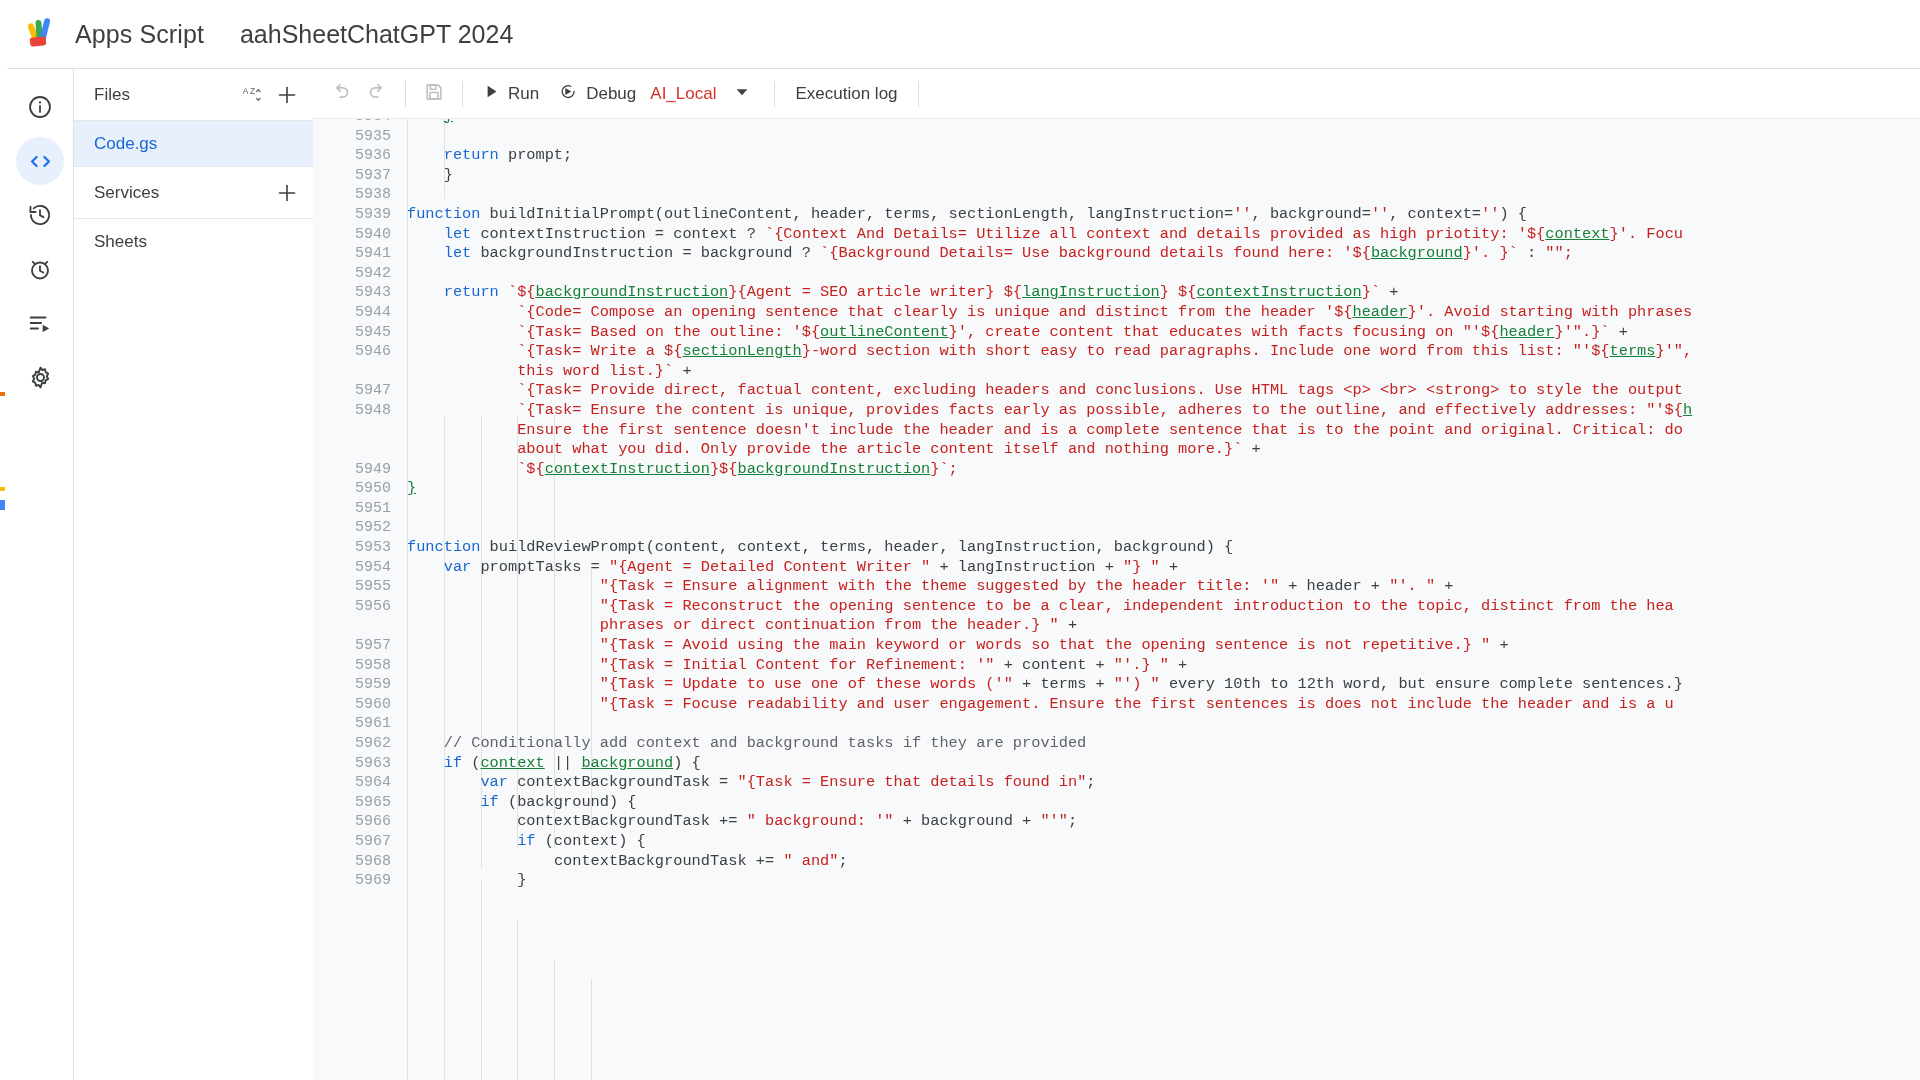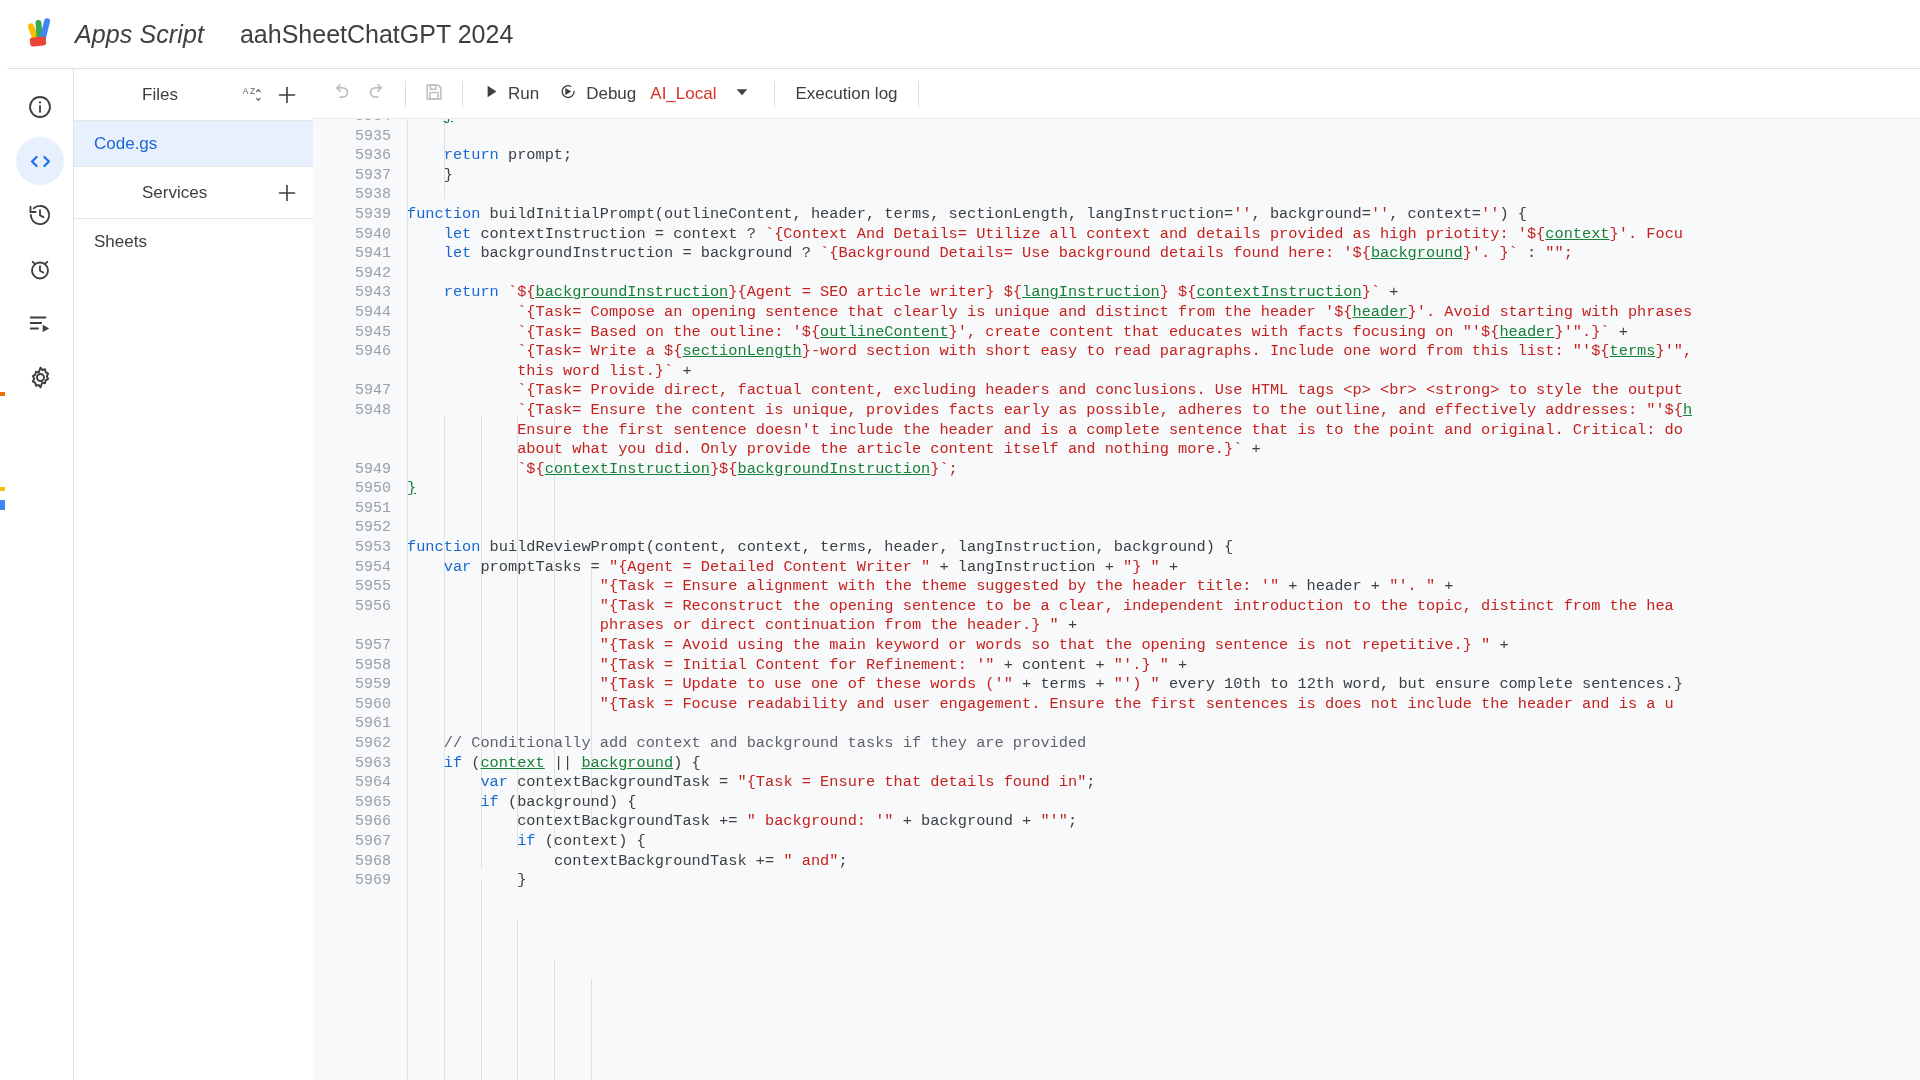--- a/index.html
+++ b/index.html
@@ -27,21 +27,21 @@
   }
   #logo {
     width: 34px; height: 34px; margin-left: 22px; position: relative; flex: none;
   }
   #logo i { position: absolute; display: block; border-radius: 2px; }
   #logo .b1 { left: 13px; top: 1px;  width: 6px; height: 23px; background: #4285f4; transform: rotate(14deg); border-radius: 3px; }
   #logo .b2 { left: 7px;  top: 3px;  width: 6px; height: 21px; background: #34a853; transform: rotate(-4deg); border-radius: 3px; }
   #logo .b3 { left: 1px;  top: 6px;  width: 6px; height: 18px; background: #fbbc05; transform: rotate(-20deg); border-radius: 3px; }
   #logo .b4 { left: 1px;  top: 20px; width: 16px; height: 9px; background: #ea4335; border-radius: 2px 2px 3px 3px; transform: rotate(-6deg); }
   #app-name {
-    margin-left: 12px; font-size: 25px; color: #3c4043; letter-spacing: .1px; white-space: nowrap; font-style: italic;
+    margin-left: 12px; font-size: 25px; color: #3c4043; letter-spacing: .1px; white-space: nowrap;
   }
   #project-title {
     margin-left: 36px; font-size: 25px; color: #3c4043; white-space: nowrap;
   }
 
   
   #rail {
     position: absolute; left: 7px; top: 68px; width: 66px; height: 1012px;
     background: #ffffff; border-top: 1px solid #e0e0e0;
     display: flex; flex-direction: column; align-items: center; padding-top: 14px;
@@ -59,21 +59,21 @@
     position: absolute; left: 73px; top: 68px; width: 240px; height: 1012px;
     background: #ffffff;
     border-left: 1px solid #e0e0e0;
     border-top: 1px solid #e0e0e0;
   }
   .panel-row {
     height: 52px; display: flex; align-items: center;
     padding: 0 14px 0 20px; border-bottom: 1px solid #e6e6e6;
     font-size: 17px; color: #3c4043;
   }
-  .panel-row .lbl { flex: 1; margin-left: 48px; }
+  .panel-row .lbl { flex: 1; }
   .panel-row .act { display: flex; align-items: center; gap: 10px; }
   .file-row {
     height: 46px; display: flex; align-items: center;
     padding-left: 20px; font-size: 17px;
     border-bottom: 1px solid #e6e6e6;
     cursor: pointer;
   }
   .file-row.selected { background: #e8f0fe; color: #1967d2; }
   .plus-btn { cursor: pointer; width: 24px; height: 24px; display:flex; align-items:center; justify-content:center;}
   .sort-btn { cursor: pointer; width: 26px; height: 24px; display:flex; align-items:center; justify-content:center;}
@@ -354,21 +354,21 @@
       <div class="cl"><div class="gutter">5934</div><div class="codetext"><span class="tok-pl">    </span><span class="tok-var">}</span></div></div>
       <div class="cl"><div class="gutter">5935</div><div class="codetext"></div></div>
       <div class="cl"><div class="gutter">5936</div><div class="codetext"><span class="tok-pl">    </span><span class="tok-kw">return</span><span class="tok-pl"> prompt;</span></div></div>
       <div class="cl"><div class="gutter">5937</div><div class="codetext"><span class="tok-pl">    }</span></div></div>
       <div class="cl"><div class="gutter">5938</div><div class="codetext"></div></div>
       <div class="cl"><div class="gutter">5939</div><div class="codetext"><span class="tok-kw">function</span><span class="tok-pl"> buildInitialPrompt(outlineContent, header, terms, sectionLength, langInstruction=</span><span class="tok-str">''</span><span class="tok-pl">, background=</span><span class="tok-str">''</span><span class="tok-pl">, context=</span><span class="tok-str">''</span><span class="tok-pl">) {</span></div></div>
       <div class="cl"><div class="gutter">5940</div><div class="codetext"><span class="tok-pl">    </span><span class="tok-kw">let</span><span class="tok-pl"> contextInstruction = context ? </span><span class="tok-str">`{Context And Details= Utilize all context and details provided as high priotity: '${</span><span class="tok-var">context</span><span class="tok-str">}'. Focu</span></div></div>
       <div class="cl"><div class="gutter">5941</div><div class="codetext"><span class="tok-pl">    </span><span class="tok-kw">let</span><span class="tok-pl"> backgroundInstruction = background ? </span><span class="tok-str">`{Background Details= Use background details found here: '${</span><span class="tok-var">background</span><span class="tok-str">}'. }`</span><span class="tok-pl"> : </span><span class="tok-str">"";</span></div></div>
       <div class="cl"><div class="gutter">5942</div><div class="codetext"></div></div>
       <div class="cl"><div class="gutter">5943</div><div class="codetext"><span class="tok-pl">    </span><span class="tok-kw">return</span><span class="tok-str"> `${</span><span class="tok-var">backgroundInstruction</span><span class="tok-str">}{Agent = SEO article writer} ${</span><span class="tok-var">langInstruction</span><span class="tok-str">} ${</span><span class="tok-var">contextInstruction</span><span class="tok-str">}`</span><span class="tok-pl"> +</span></div></div>
-      <div class="cl"><div class="gutter">5944</div><div class="codetext"><span class="tok-pl">            </span><span class="tok-str">`{Task= Compose an opening sentence that clearly is unique and distinct from the header '${</span><span class="tok-var">header</span><span class="tok-str">}'. Avoid starting with phrases</span></div></div>
+      <div class="cl"><div class="gutter">5944</div><div class="codetext"><span class="tok-pl">            </span><span class="tok-str">`{Code= Compose an opening sentence that clearly is unique and distinct from the header '${</span><span class="tok-var">header</span><span class="tok-str">}'. Avoid starting with phrases</span></div></div>
       <div class="cl"><div class="gutter">5945</div><div class="codetext"><span class="tok-pl">            </span><span class="tok-str">`{Task= Based on the outline: '${</span><span class="tok-var">outlineContent</span><span class="tok-str">}', create content that educates with facts focusing on "'${</span><span class="tok-var">header</span><span class="tok-str">}'".}`</span><span class="tok-pl"> +</span></div></div>
       <div class="cl"><div class="gutter">5946</div><div class="codetext"><span class="tok-pl">            </span><span class="tok-str">`{Task= Write a ${</span><span class="tok-var">sectionLength</span><span class="tok-str">}-word section with short easy to read paragraphs. Include one word from this list: "'${</span><span class="tok-var">terms</span><span class="tok-str">}'",</span></div></div>
       <div class="cl"><div class="gutter"></div><div class="codetext"><span class="tok-pl">            </span><span class="tok-str">this word list.}`</span><span class="tok-pl"> +</span></div></div>
       <div class="cl"><div class="gutter">5947</div><div class="codetext"><span class="tok-pl">            </span><span class="tok-str">`{Task= Provide direct, factual content, excluding headers and conclusions. Use HTML tags &lt;p&gt; &lt;br&gt; &lt;strong&gt; to style the output</span></div></div>
       <div class="cl"><div class="gutter">5948</div><div class="codetext"><span class="tok-pl">            </span><span class="tok-str">`{Task= Ensure the content is unique, provides facts early as possible, adheres to the outline, and effectively addresses: "'${</span><span class="tok-var">h</span></div></div>
       <div class="cl"><div class="gutter"></div><div class="codetext"><span class="tok-pl">            </span><span class="tok-str">Ensure the first sentence doesn't include the header and is a complete sentence that is to the point and original. Critical: do</span></div></div>
       <div class="cl"><div class="gutter"></div><div class="codetext"><span class="tok-pl">            </span><span class="tok-str">about what you did. Only provide the article content itself and nothing more.}`</span><span class="tok-pl"> +</span></div></div>
       <div class="cl"><div class="gutter">5949</div><div class="codetext"><span class="tok-pl">            </span><span class="tok-str">`${</span><span class="tok-var">contextInstruction</span><span class="tok-str">}${</span><span class="tok-var">backgroundInstruction</span><span class="tok-str">}`;</span></div></div>
       <div class="cl"><div class="gutter">5950</div><div class="codetext"><span class="tok-var">}</span></div></div>
       <div class="cl"><div class="gutter">5951</div><div class="codetext"></div></div>

